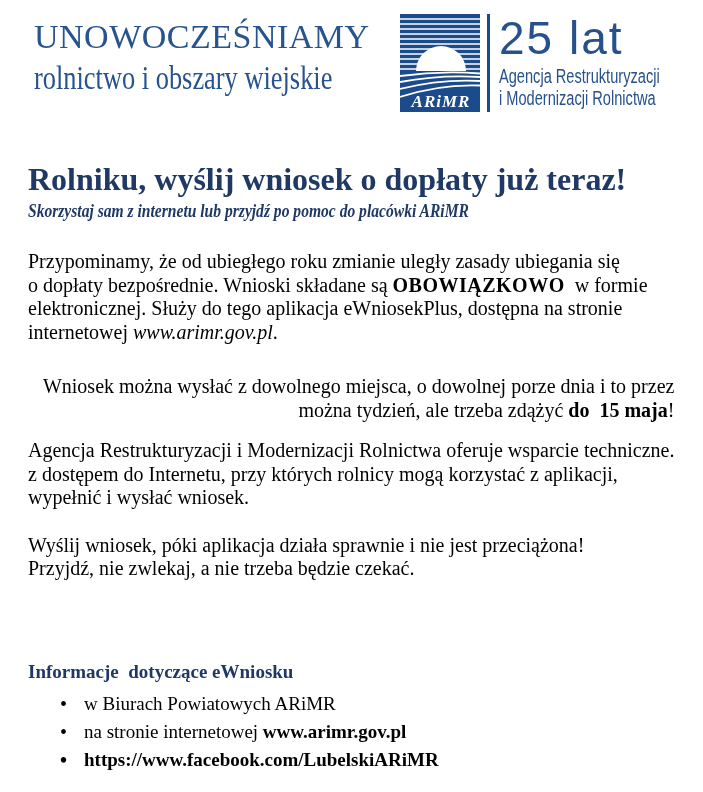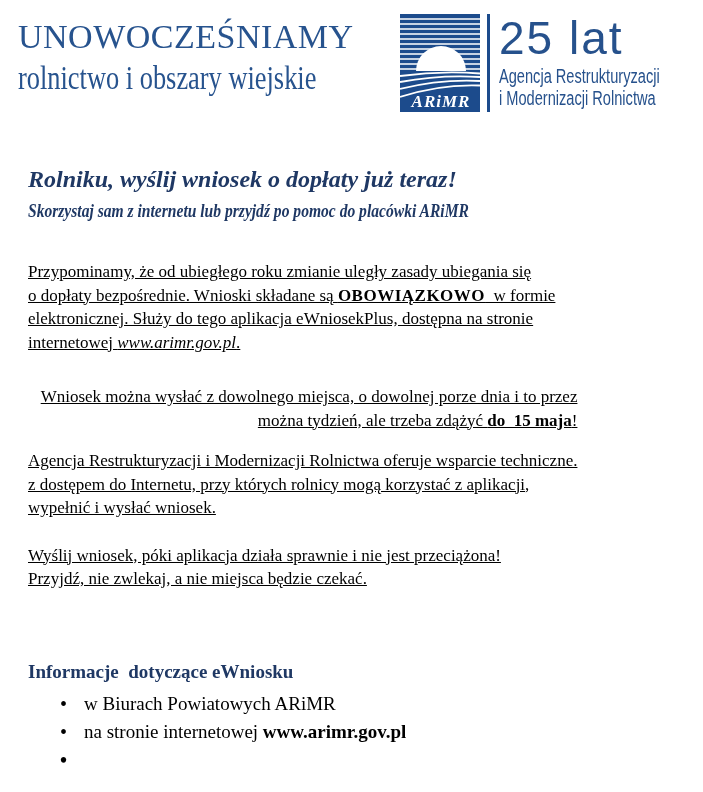--- a/index.html
+++ b/index.html
@@ -13,38 +13,38 @@
   html,body{margin:0;padding:0;}
   .page{
     position:relative;
     width:703px;height:792px;
     background:var(--page-bg);
     overflow:hidden;
     font-family:"Liberation Serif", serif;
   }
 
   
-  .tagline{position:absolute;left:18px;top:16px;color:var(--tagline-blue);}
+  .tagline{position:absolute;left:34px;top:16px;color:var(--tagline-blue);}
   .tag1{font-size:34px;line-height:42px;letter-spacing:.5px;white-space:nowrap;}
   .tag2{font-size:33px;line-height:40px;white-space:nowrap;transform:scaleX(.80);transform-origin:left top;}
 
   .brand{position:absolute;left:400px;top:14px;display:flex;align-items:stretch;height:98px;}
   .logo-svg{width:80px;height:98px;display:block;}
   .vrule{width:3px;height:98px;background:var(--brand-blue);margin-left:7px;}
   .brand-text{margin-left:9px;color:var(--brand-text-blue);font-family:"Liberation Sans", sans-serif;}
   .years{font-size:46px;line-height:46px;letter-spacing:2px;margin-top:1px;white-space:nowrap;}
   .agency{margin-top:4px;font-size:20px;line-height:22px;white-space:nowrap;transform:scaleX(.73);transform-origin:left top;}
 
   
   .headline{position:absolute;left:28px;top:164px;color:var(--heading-navy);}
-  .title{font-size:24px;line-height:30px;font-weight:bold;font-style:italic;white-space:pre;}
+  .title{font-size:32px;line-height:30px;font-weight:bold;white-space:pre;}
   .subtitle{margin-top:5px;font-size:19px;line-height:24px;font-weight:bold;font-style:italic;white-space:pre;transform:scaleX(.82);transform-origin:left top;}
 
   
-  .content{position:absolute;left:28px;top:260px;font-size:17px;color:var(--body-text);text-decoration:underline;}
+  .content{position:absolute;left:28px;top:250px;font-size:20px;color:var(--body-text);}
   .para{margin:0;}
   .para .line{display:block;line-height:23.5px;white-space:pre;}
   .m-p2{margin-top:31px;text-align:right;}
   .m-p3{margin-top:17px;}
   .m-p4{margin-top:24px;}
   .bold{font-weight:bold;}
   .cap-bold{font-weight:bold;letter-spacing:.5px;}
   .ital{font-style:italic;}
 
   
@@ -122,32 +122,32 @@
     </p>
 
     <p class="para m-p3">
       <span class="line">Agencja Restrukturyzacji i Modernizacji Rolnictwa oferuje wsparcie techniczne.</span>
       <span class="line">z dostępem do Internetu, przy których rolnicy mogą korzystać z aplikacji,</span>
       <span class="line">wypełnić i wysłać wniosek.</span>
     </p>
 
     <p class="para m-p4">
       <span class="line">Wyślij wniosek, póki aplikacja działa sprawnie i nie jest przeciążona!</span>
-      <span class="line">Przyjdź, nie zwlekaj, a nie miejsca będzie czekać.</span>
+      <span class="line">Przyjdź, nie zwlekaj, a nie trzeba będzie czekać.</span>
     </p>
   </section>
 
   <section class="info">
     <div class="info-heading">Informacje  dotyczące eWniosku</div>
     <div class="bullets">
       <div class="bullet-row">
         <span class="dot">•</span><span>w Biurach Powiatowych ARiMR</span>
       </div>
       <div class="bullet-row">
         <span class="dot">•</span><span><span>na stronie internetowej </span><span class="bold">www.arimr.gov.pl</span></span>
       </div>
       <div class="bullet-row bold">
-        <span class="dot">•</span>
+        <span class="dot">•</span><span>https://www.facebook.com/LubelskiARiMR</span>
       </div>
     </div>
   </section>
 
 </div>
 
 </body></html>

